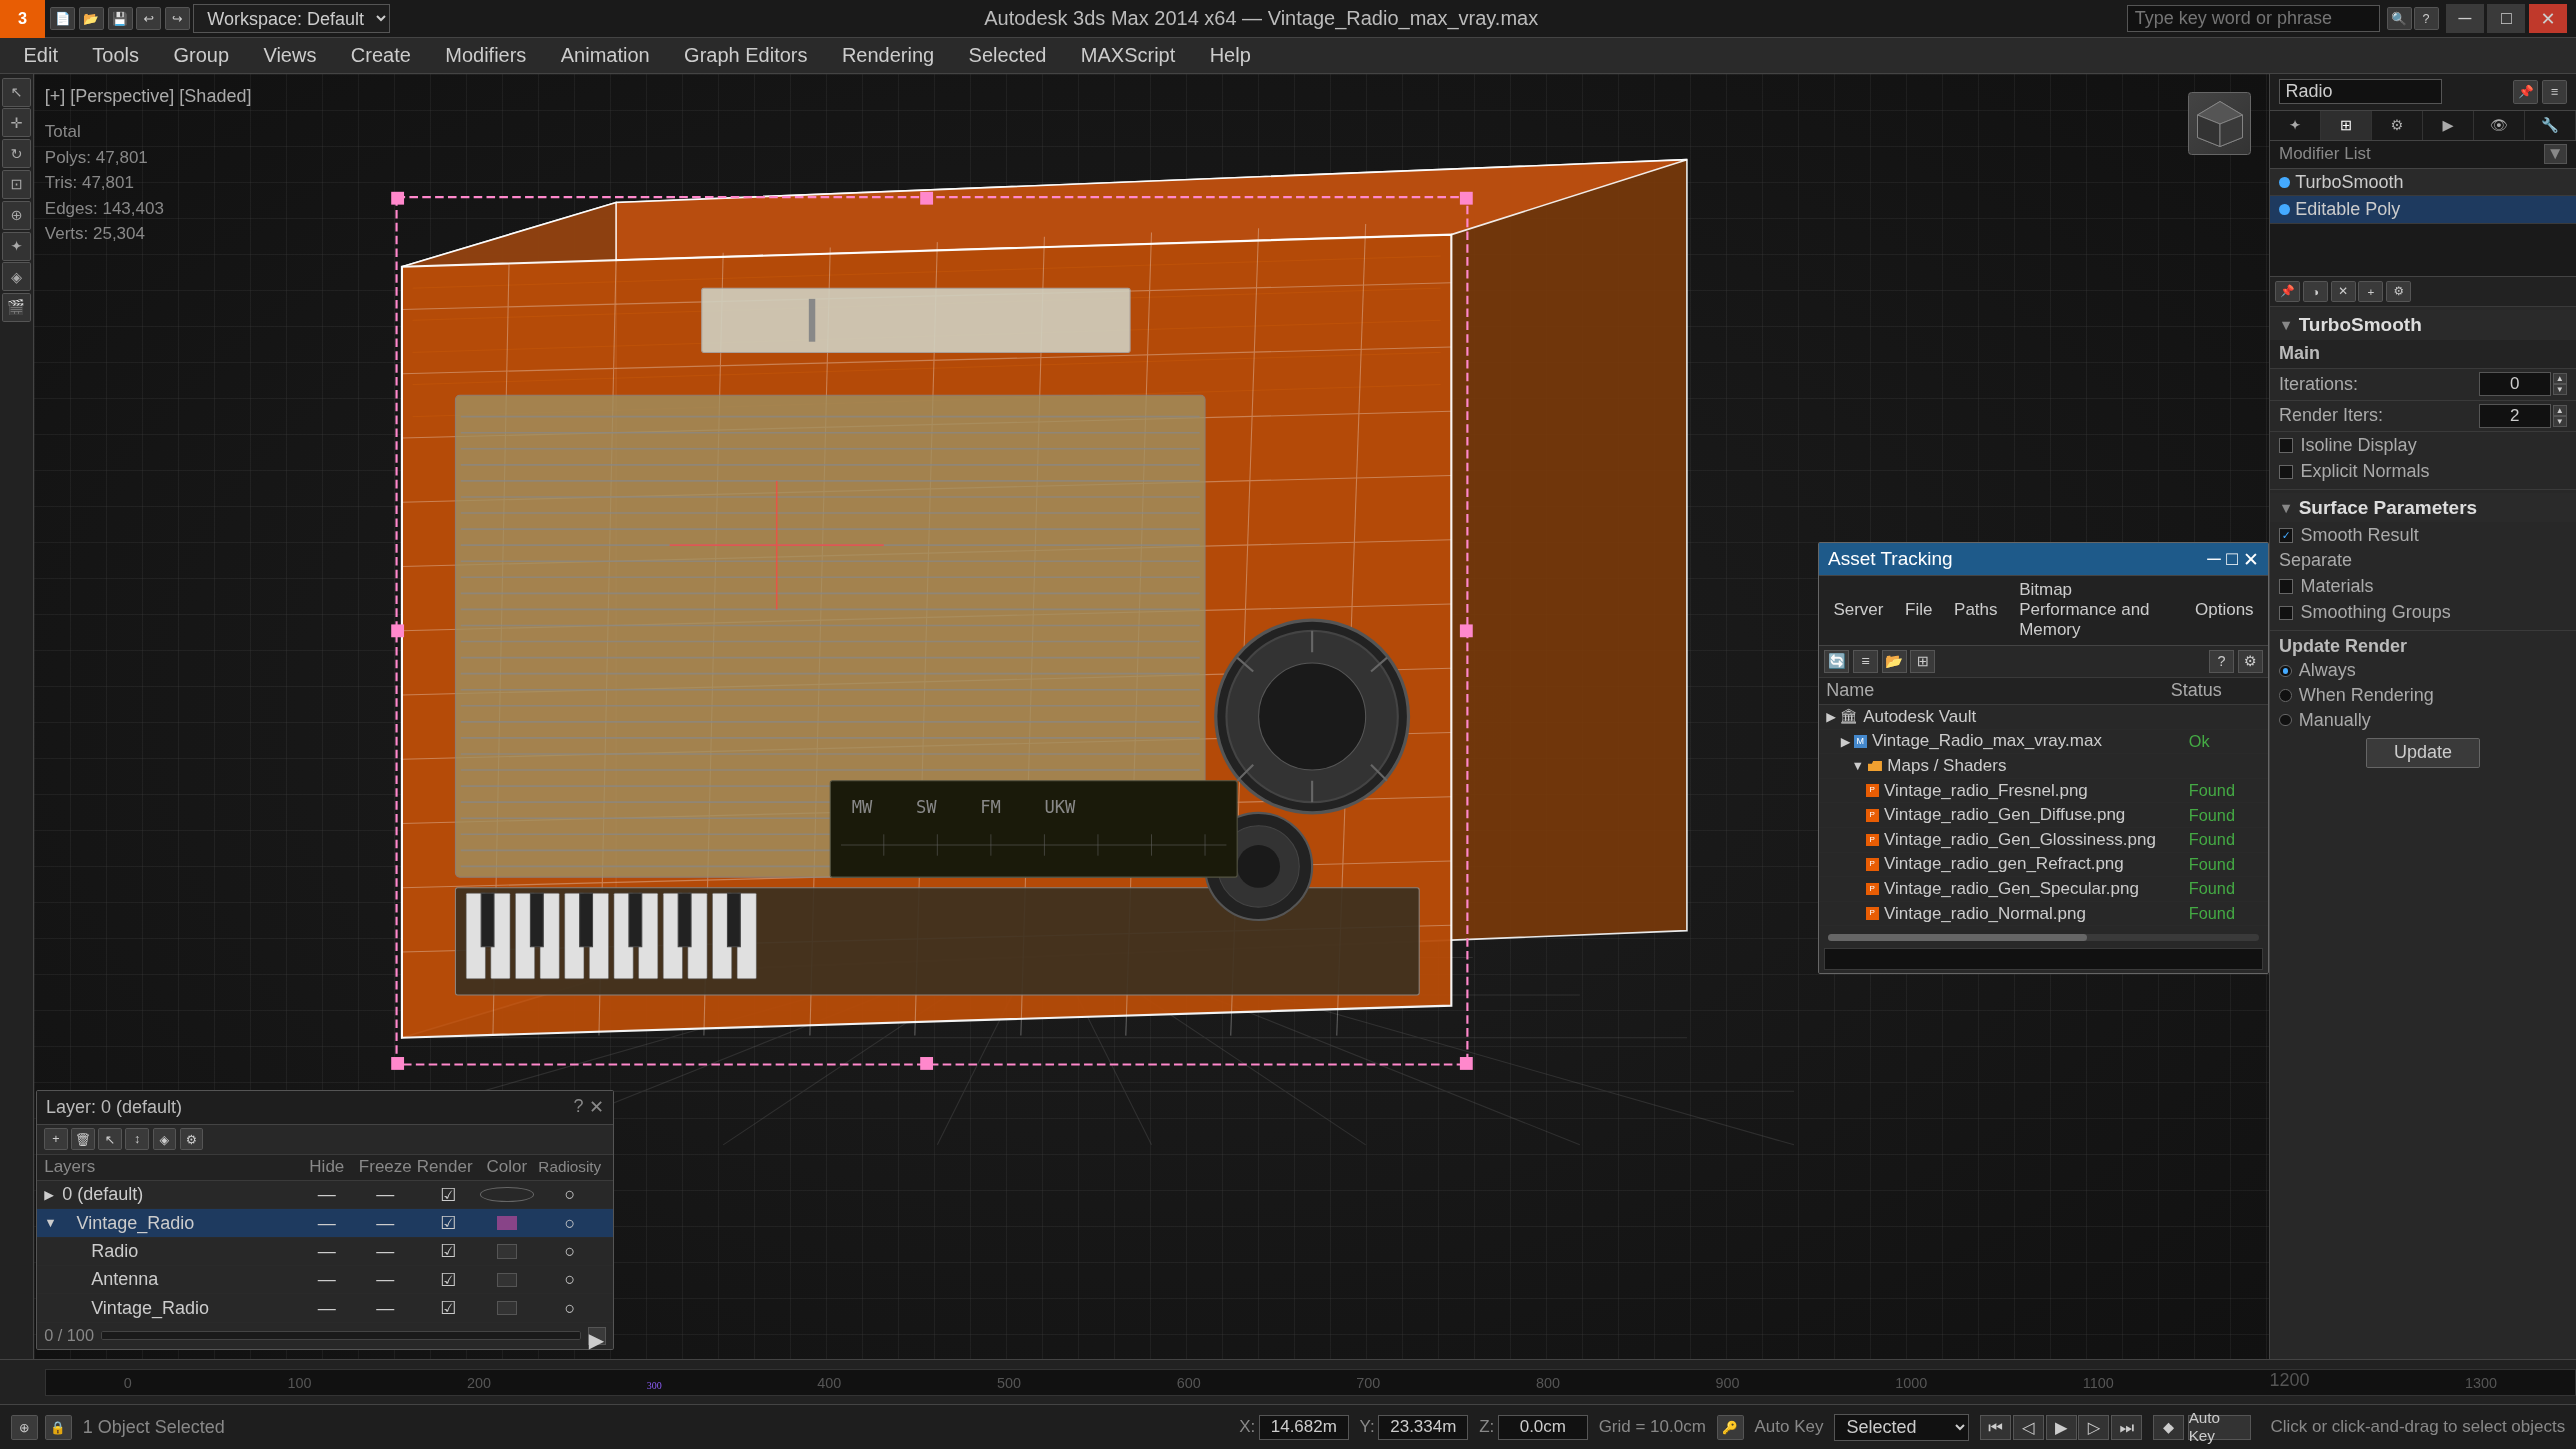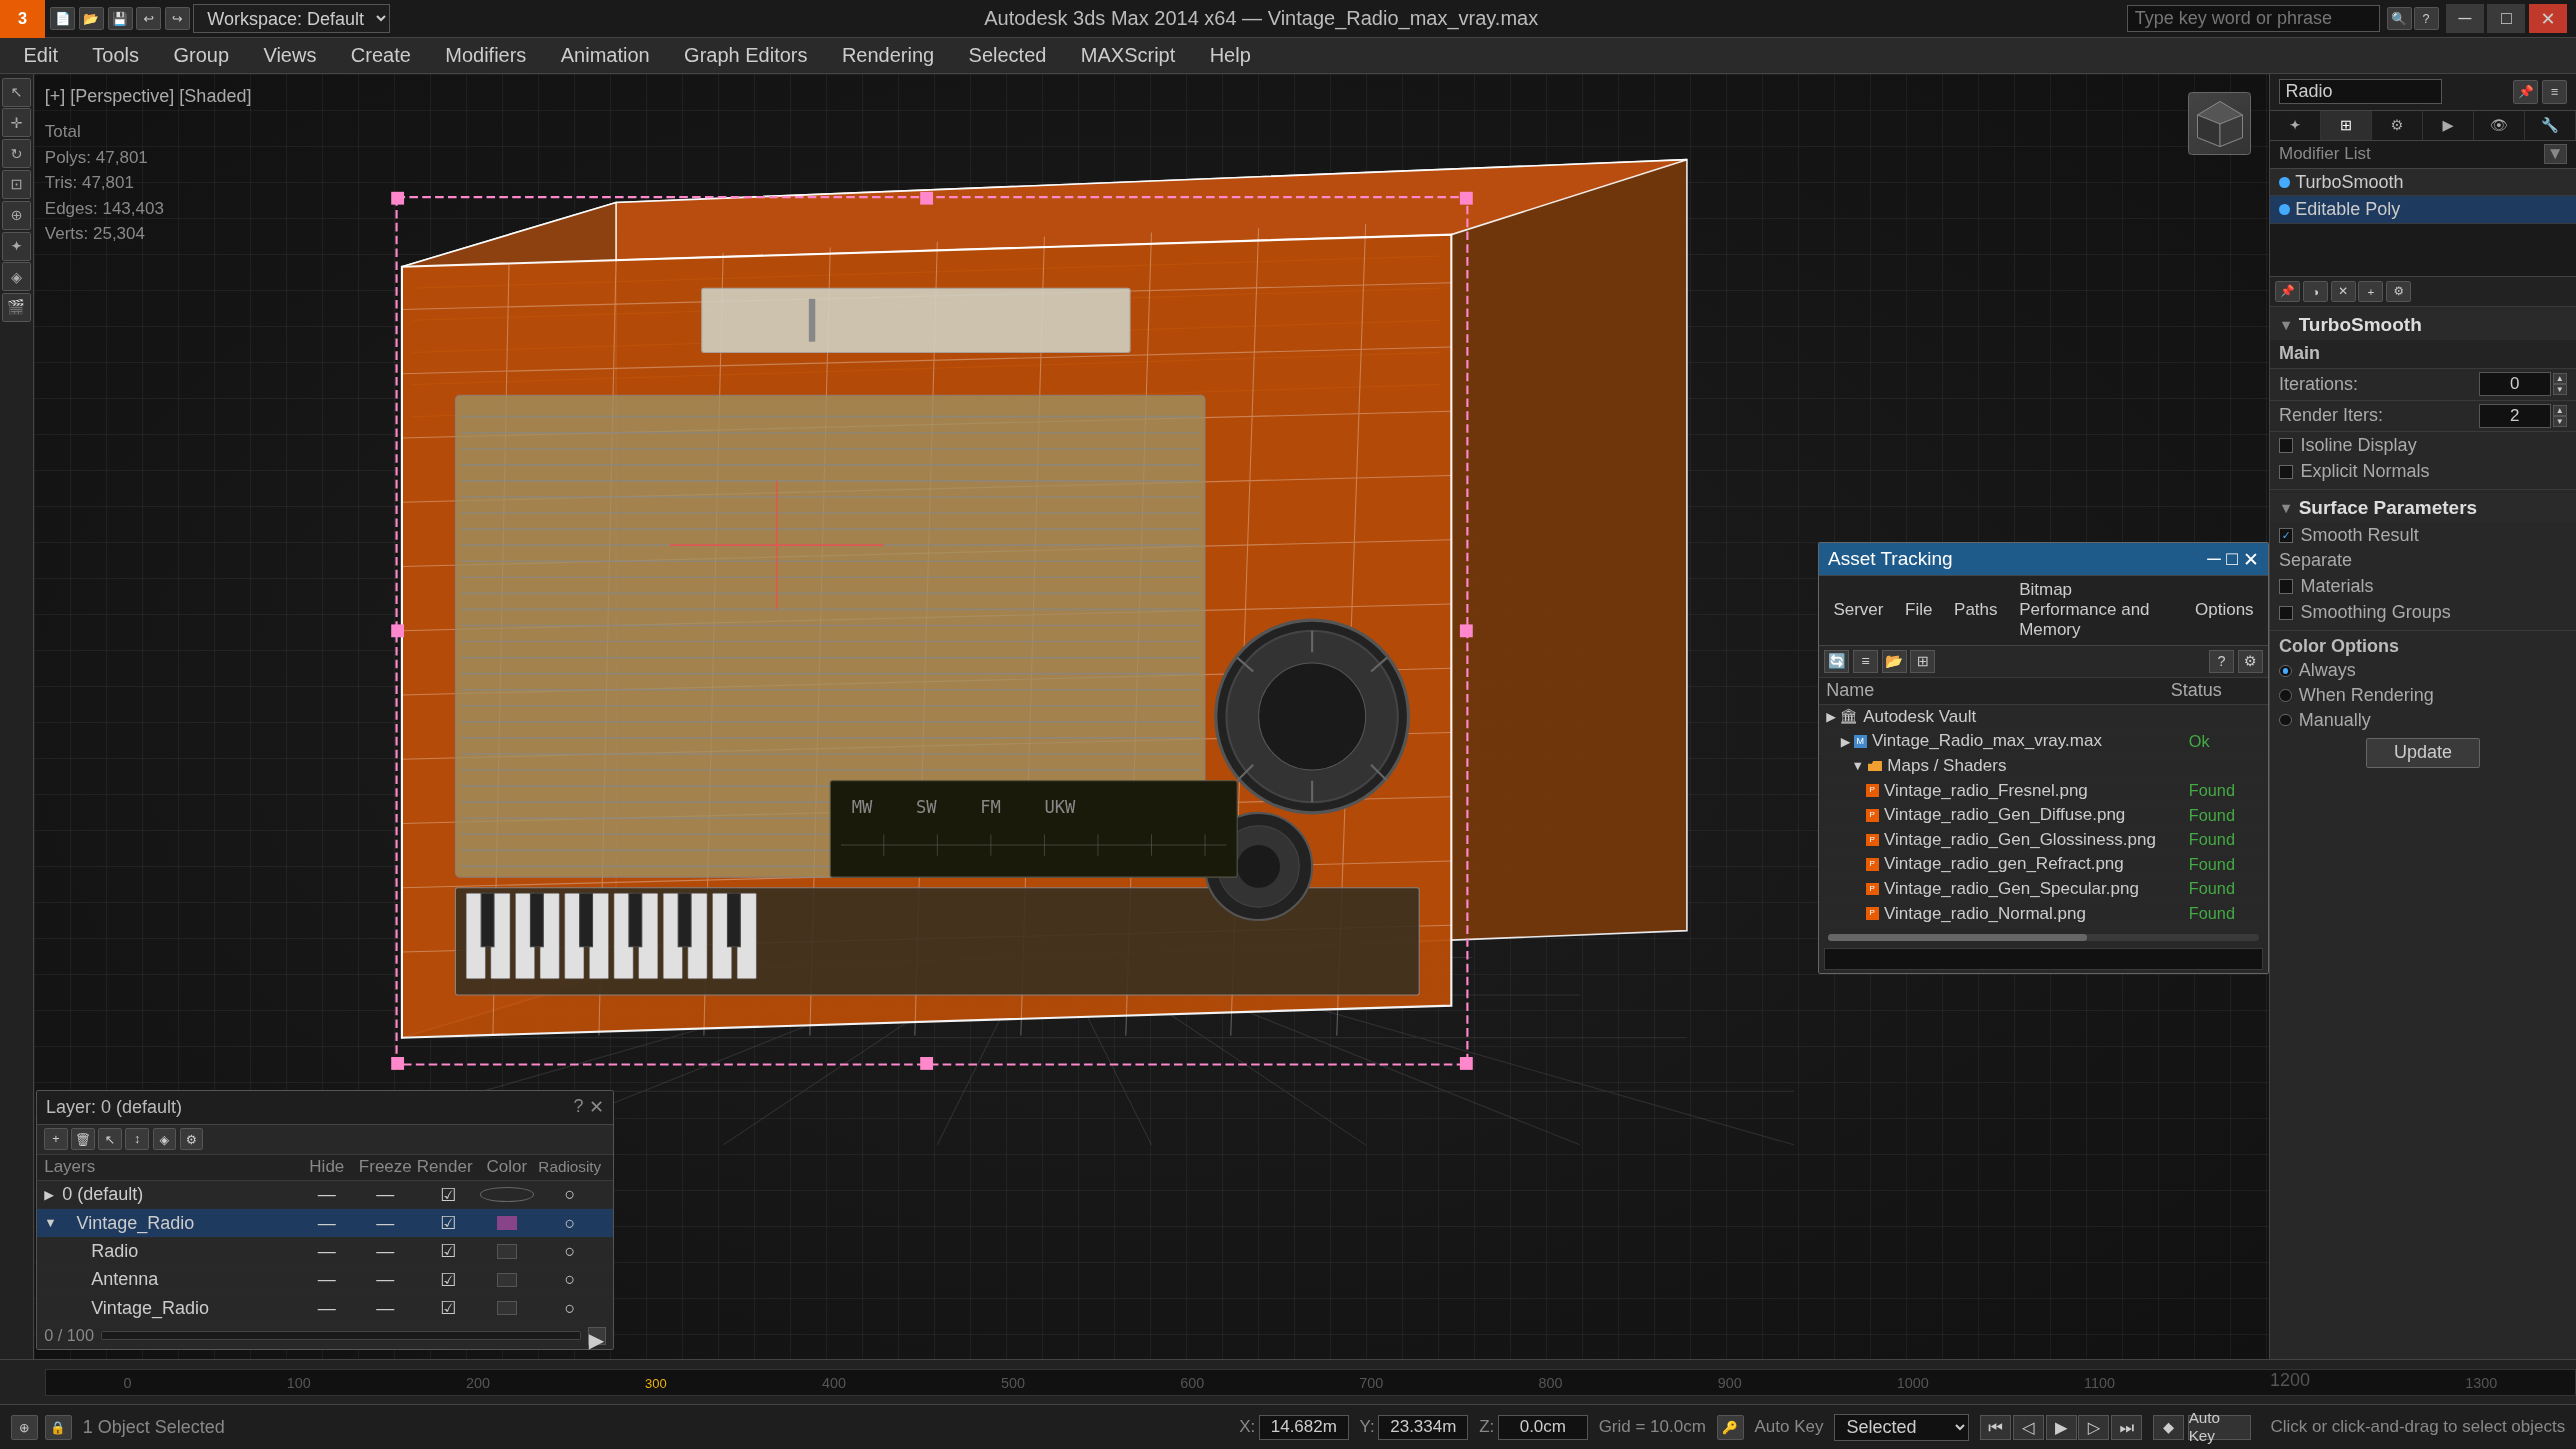--- a/index.html
+++ b/index.html
@@ -955,21 +955,21 @@
       <div class="rp-check-row">
         <div class="rp-check"></div>
         <span class="rp-label">Materials</span>
       </div>
       <div class="rp-check-row">
         <div class="rp-check"></div>
         <span class="rp-label">Smoothing Groups</span>
       </div>
 
       <div style="height:0.9px;background:#3a3a3a;margin:3.6px 0;"></div>
-      <div style="padding:1.8px 9px;font-size:18px;color:#bbb;font-weight:bold;">Color Options</div>
+      <div style="padding:1.8px 9px;font-size:18px;color:#bbb;font-weight:bold;">Update Render</div>
 
       <div class="rp-radio-row">
         <div class="rp-radio selected"></div>
         <span class="rp-label">Always</span>
       </div>
       <div class="rp-radio-row">
         <div class="rp-radio"></div>
         <span class="rp-label">When Rendering</span>
       </div>
       <div class="rp-radio-row">
@@ -1153,21 +1153,21 @@
 </div>
 
 <div style="width:100%;height:45px;background:#222;border-top:0.9px solid #444;position:relative;flex-shrink:0;display:flex;align-items:center;">
   <div style="width:45px;flex-shrink:0;"></div>
   <div style="flex:1;position:relative;height:27px;background:#111;border:0.9px solid #333;">
 
     <div style="position:absolute;top:0;left:0;right:0;bottom:0;display:flex;justify-content:space-around;align-items:flex-end;padding-bottom:3.6px;">
       <span style="font-size:14.4px;color:#555;">0</span>
       <span style="font-size:14.4px;color:#555;">100</span>
       <span style="font-size:14.4px;color:#555;">200</span>
-      <span style="font-size:13px;color:#eab308;">300</span>
+      <span style="font-size:10px;color:#8b5cf6;font-family:Liberation Serif, serif;">300</span>
       <span style="font-size:14.4px;color:#555;">400</span>
       <span style="font-size:14.4px;color:#555;">500</span>
       <span style="font-size:14.4px;color:#555;">600</span>
       <span style="font-size:14.4px;color:#555;">700</span>
       <span style="font-size:14.4px;color:#555;">800</span>
       <span style="font-size:14.4px;color:#555;">900</span>
       <span style="font-size:14.4px;color:#555;">1000</span>
       <span style="font-size:14.4px;color:#555;">1100</span>
       <span style="font-size:18px;color:#555;">1200</span>
       <span style="font-size:14.4px;color:#555;">1300</span>

